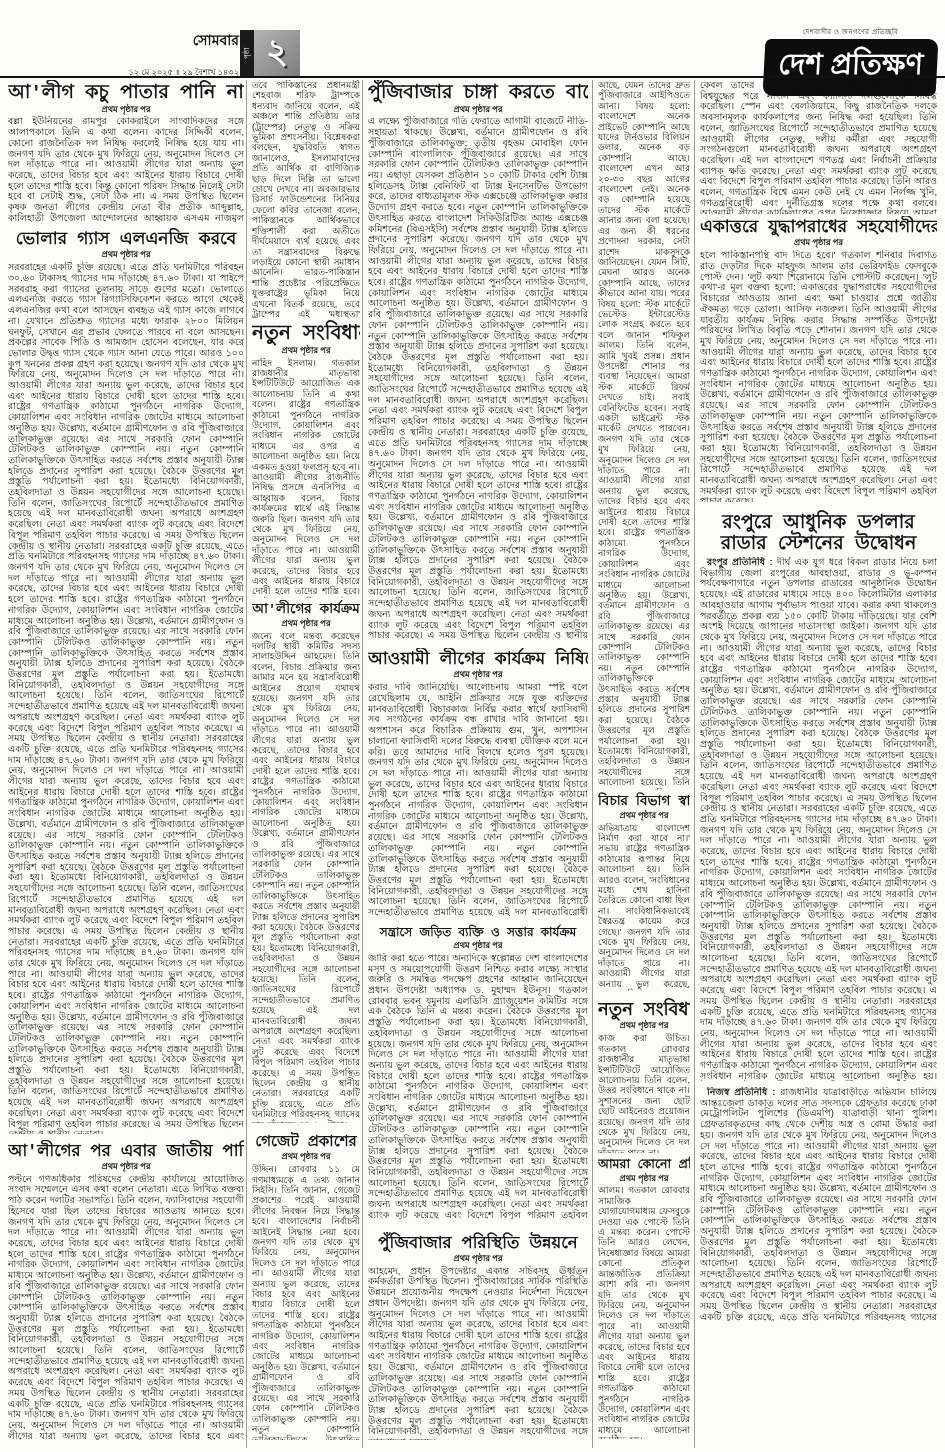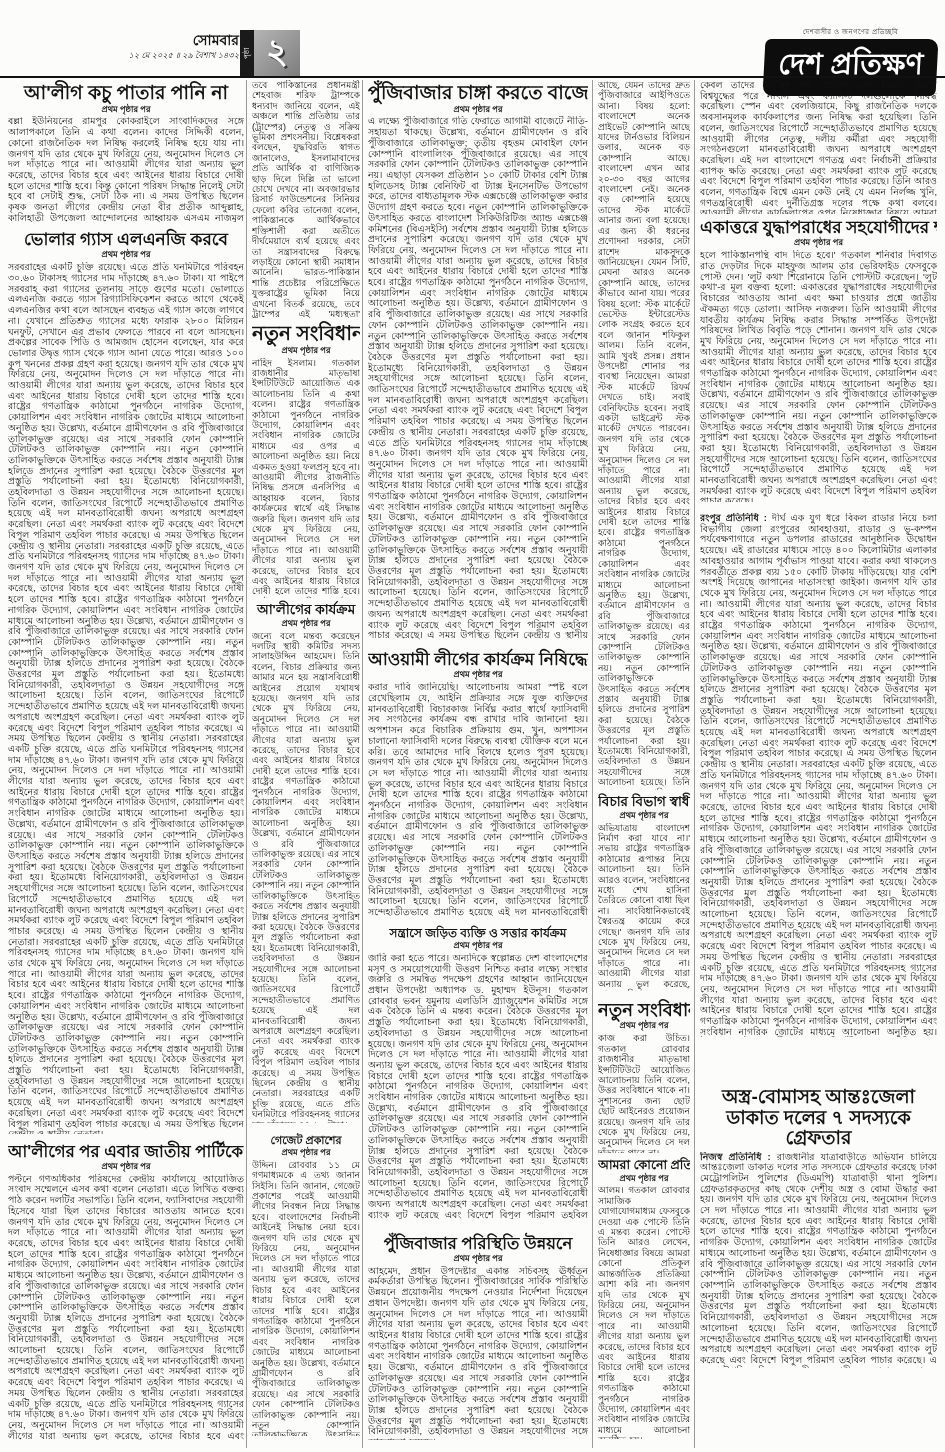--- a/index.html
+++ b/index.html
@@ -2,49 +2,49 @@
 <html lang="bn"><head>
 <meta charset="utf-8">
 <style>
   html,body{margin:0;padding:0;background:#e8e8e4;}
   #page{position:relative;width:945px;height:1452px;background:#fcfcfa;color:#141414;
         font-family:"Liberation Sans","DejaVu Sans",sans-serif;overflow:hidden;margin:0 auto;}
   
   #masthead{position:absolute;left:0;top:0;width:945px;height:78px;}
   .date-block{position:absolute;right:706px;top:33px;text-align:right;line-height:1.1;}
   .date-day{font-weight:bold;font-size:14px;}
-  .date-line{font-size:8.2px;margin-top:3px;white-space:nowrap;font-style:italic;}
+  .date-line{font-size:8.2px;margin-top:20px;white-space:nowrap;}
   .page-box{position:absolute;left:240px;top:30px;height:46px;display:flex;}
   .page-word{width:14px;background:#1a1a1a;color:#fff;font-size:7px;
              writing-mode:vertical-rl;transform:rotate(180deg);
              display:flex;align-items:center;justify-content:center;}
   .page-num{width:46px;background:linear-gradient(135deg,#b5b5b5,#7d7d7d);
             color:#fff;font-size:34px;font-weight:bold;display:flex;align-items:center;
             justify-content:center;text-shadow:2px 2px 0 #3a3a3a;}
   .section-title{position:absolute;left:312px;top:34px;font-size:30px;font-weight:bold;
                  letter-spacing:1px;white-space:nowrap;}
   .logo-wrap{position:absolute;right:8px;top:26px;text-align:center;}
   .logo-tagline{font-size:6.8px;letter-spacing:.5px;margin-bottom:1px;color:#333;}
   .logo-box{background:#0d0d0d;color:#fff;font-size:29px;font-weight:bold;
             padding:2px 14px 6px 14px;border-radius:6px 10px 6px 10px;
             transform:skewX(-3deg);white-space:nowrap;}
   #head-rule{position:absolute;left:0;top:76px;width:945px;height:2px;background:#111;}
   
   .col{position:absolute;top:80px;height:1368px;overflow:hidden;}
   .vrule{position:absolute;top:80px;height:1368px;width:1px;background:#9a9a96;}
   .article{overflow:hidden;}
   .headline{font-weight:bold;text-align:center;line-height:1.08;white-space:nowrap;
-            padding-top:3px;letter-spacing:0;}
+            padding-top:3px;letter-spacing:0;font-family:Liberation Mono, monospace;}
   .headline.wrap{white-space:normal;}
   .continued{font-size:8.3px;font-weight:bold;text-align:center;line-height:1.2;
              padding:1px 0 2px 0;}
   .body{font-size:9.4px;line-height:10.7px;text-align:justify;overflow:hidden;
         word-spacing:.5px;}
   .narrow .body{font-size:9px;line-height:10.4px;}
-  .dateline{font-weight:bold;}
+  .dateline{font-weight:bold;margin-left:7px;}
 </style>
 </head>
 <body>
 
 <div id="page">
 
   <div id="masthead">
     <div class="date-block">
       <div class="date-day">সোমবার</div>
       <div class="date-line">১২ মে ২০২৫ ॥ ২৯ বৈশাখ ১৪৩২</div>
@@ -91,21 +91,21 @@
       <div class="headline" style="font-size:20px">নতুন সংবিধান ছাড়া</div>
       <div class="continued">প্রথম পৃষ্ঠার পর</div>
       <div class="body" style="height:240px"><span>নাহিদ ইসলাম। গতকাল রাজধানীর মাতৃভাষা ইন্সটিটিউটে আয়োজিত এক আলোচনায় তিনি এ কথা বলেন। রাষ্ট্রের গণতান্ত্রিক কাঠামো পুনর্গঠনে নাগরিক উদ্যোগ, কোয়ালিশন এবং সংবিধান নাগরিক জোটের মাধ্যমে এর ওপর এ আলোচনা অনুষ্ঠিত হয়। নিয়ে একমত হওয়া ফলপ্রসূ হবে না। আওয়ামী লীগের রাজনীতি নিষিদ্ধ প্রসঙ্গে এনসিপির এ আহ্বায়ক বলেন, বিচার কার্যক্রমের স্বার্থে এই সিদ্ধান্ত জরুরি ছিল।</span><span class="padtext"> জনগণ যদি তার থেকে মুখ ফিরিয়ে নেয়, অনুমোদন দিলেও সে দল দাঁড়াতে পারে না। আওয়ামী লীগের যারা অন্যায় ভুল করেছে, তাদের বিচার হবে এবং আইনের ধারায় বিচারে দোষী হলে তাদের শাস্তি হবে। রাষ্ট্রের গণতান্ত্রিক কাঠামো পুনর্গঠনে নাগরিক উদ্যোগ, কোয়ালিশন এবং সংবিধান নাগরিক জোটের মাধ্যমে আলোচনা অনুষ্ঠিত হয়।</span></div>
     </div>
     <div class="article" style="height:532px">
       <div class="headline" style="font-size:13.5px">আ'লীগের কার্যক্রম</div>
       <div class="continued">প্রথম পৃষ্ঠার পর</div>
       <div class="body" style="height:492px"><span>জন্যে বলে মন্তব্য করেছেন দলটির স্থায়ী কমিটির সদস্য সালাহউদ্দিন আহমেদ। তিনি বলেন, বিচার প্রক্রিয়ার জন্য আমার মনে হয় সন্ত্রাসবিরোধী আইনের প্রয়োগ যথাযথ হয়েছে।</span><span class="padtext"> জনগণ যদি তার থেকে মুখ ফিরিয়ে নেয়, অনুমোদন দিলেও সে দল দাঁড়াতে পারে না। আওয়ামী লীগের যারা অন্যায় ভুল করেছে, তাদের বিচার হবে এবং আইনের ধারায় বিচারে দোষী হলে তাদের শাস্তি হবে। রাষ্ট্রের গণতান্ত্রিক কাঠামো পুনর্গঠনে নাগরিক উদ্যোগ, কোয়ালিশন এবং সংবিধান নাগরিক জোটের মাধ্যমে আলোচনা অনুষ্ঠিত হয়। উল্লেখ্য, বর্তমানে গ্রামীণফোন ও রবি পুঁজিবাজারে তালিকাভুক্ত রয়েছে। এর সাথে সরকারি ফোন কোম্পানি টেলিটকও তালিকাভুক্ত কোম্পানি নয়। নতুন কোম্পানি তালিকাভুক্তিকে উৎসাহিত করতে সর্বশেষ প্রস্তাব অনুযায়ী ট্যাক্স হলিডে প্রদানের সুপারিশ করা হয়েছে। বৈঠকে উত্তরণের মূল প্রস্তুতি পর্যালোচনা করা হয়। ইতোমধ্যে বিনিয়োগকারী, তহবিলদাতা ও উন্নয়ন সহযোগীদের সঙ্গে আলোচনা হয়েছে। তিনি বলেন, জাতিসংঘের রিপোর্টে সন্দেহাতীতভাবে প্রমাণিত হয়েছে এই দল মানবতাবিরোধী জঘন্য অপরাধে অংশগ্রহণ করেছিল। নেতা এবং সমর্থকরা ব্যাংক লুট করেছে এবং বিদেশে বিপুল পরিমাণ তহবিল পাচার করেছে। এ সময় উপস্থিত ছিলেন কেন্দ্রীয় ও স্থানীয় নেতারা। সরবরাহের একটি চুক্তি রয়েছে, এতে প্রতি ঘনমিটারে পরিবহনসহ গ্যাসের দাম দাঁড়াচ্ছে ৪৭.৬০ টাকা।</span></div>
     </div>
     <div class="article" style="height:316px">
-      <div class="headline" style="font-size:11px">গেজেট প্রকাশের</div>
+      <div class="headline" style="font-size:15px">গেজেট প্রকাশের</div>
       <div class="continued">প্রথম পৃষ্ঠার পর</div>
       <div class="body" style="height:276px"><span>উদ্দিন। রোববার ১১ মে গণমাধ্যমকে এ তথ্য জানান সিইসি। তিনি জানান, গেজেট প্রকাশের পরেই আওয়ামী লীগের নিবন্ধন নিয়ে সিদ্ধান্ত হবে। বাংলাদেশের নির্বাচনী আইনেই সিদ্ধান্ত নেয়া হবে।</span><span class="padtext"> জনগণ যদি তার থেকে মুখ ফিরিয়ে নেয়, অনুমোদন দিলেও সে দল দাঁড়াতে পারে না। আওয়ামী লীগের যারা অন্যায় ভুল করেছে, তাদের বিচার হবে এবং আইনের ধারায় বিচারে দোষী হলে তাদের শাস্তি হবে। রাষ্ট্রের গণতান্ত্রিক কাঠামো পুনর্গঠনে নাগরিক উদ্যোগ, কোয়ালিশন এবং সংবিধান নাগরিক জোটের মাধ্যমে আলোচনা অনুষ্ঠিত হয়। উল্লেখ্য, বর্তমানে গ্রামীণফোন ও রবি পুঁজিবাজারে তালিকাভুক্ত রয়েছে। এর সাথে সরকারি ফোন কোম্পানি টেলিটকও তালিকাভুক্ত কোম্পানি নয়। নতুন কোম্পানি তালিকাভুক্তিকে উৎসাহিত করতে সর্বশেষ প্রস্তাব অনুযায়ী ট্যাক্স হলিডে প্রদানের সুপারিশ করা হয়েছে।</span></div>
     </div>
   </div>
 
   <div class="col" style="left:368px;width:220px">
     <div class="article" style="height:568px">
       <div class="headline" style="font-size:19px">পুঁজিবাজার চাঙ্গা করতে বাজেট</div>
       <div class="continued">প্রথম পৃষ্ঠার পর</div>
       <div class="body" style="height:526px"><span>এ লক্ষ্যে পুঁজিবাজারে গতি ফেরাতে আগামী বাজেটে নীতি-সহায়তা থাকছে। উল্লেখ্য, বর্তমানে গ্রামীণফোন ও রবি পুঁজিবাজারে তালিকাভুক্ত; তৃতীয় বৃহত্তম মোবাইল ফোন কোম্পানি বাংলালিংক পুঁজিবাজারে রয়েছে। এর সাথে সরকারি ফোন কোম্পানি টেলিটকও তালিকাভুক্ত কোম্পানি নয়। এছাড়া যেসকল প্রতিষ্ঠান ১০ কোটি টাকার বেশি ট্যাক্স হলিডেসহ ট্যাক্স বেনিফিট বা ট্যাক্স ইনসেনটিভ উপভোগ করে, তাদের বাধ্যতামূলক স্টক এক্সচেঞ্জে তালিকাভুক্ত করার উদ্যোগ গ্রহণ করতে হবে। নতুন কোম্পানি তালিকাভুক্তিকে উৎসাহিত করতে বাংলাদেশ সিকিউরিটিজ অ্যান্ড এক্সচেঞ্জ কমিশনের (বিএসইসি) সর্বশেষ প্রস্তাব অনুযায়ী ট্যাক্স হলিডে প্রদানের সুপারিশ করেছে।</span><span class="padtext"> জনগণ যদি তার থেকে মুখ ফিরিয়ে নেয়, অনুমোদন দিলেও সে দল দাঁড়াতে পারে না। আওয়ামী লীগের যারা অন্যায় ভুল করেছে, তাদের বিচার হবে এবং আইনের ধারায় বিচারে দোষী হলে তাদের শাস্তি হবে। রাষ্ট্রের গণতান্ত্রিক কাঠামো পুনর্গঠনে নাগরিক উদ্যোগ, কোয়ালিশন এবং সংবিধান নাগরিক জোটের মাধ্যমে আলোচনা অনুষ্ঠিত হয়। উল্লেখ্য, বর্তমানে গ্রামীণফোন ও রবি পুঁজিবাজারে তালিকাভুক্ত রয়েছে। এর সাথে সরকারি ফোন কোম্পানি টেলিটকও তালিকাভুক্ত কোম্পানি নয়। নতুন কোম্পানি তালিকাভুক্তিকে উৎসাহিত করতে সর্বশেষ প্রস্তাব অনুযায়ী ট্যাক্স হলিডে প্রদানের সুপারিশ করা হয়েছে। বৈঠকে উত্তরণের মূল প্রস্তুতি পর্যালোচনা করা হয়। ইতোমধ্যে বিনিয়োগকারী, তহবিলদাতা ও উন্নয়ন সহযোগীদের সঙ্গে আলোচনা হয়েছে। তিনি বলেন, জাতিসংঘের রিপোর্টে সন্দেহাতীতভাবে প্রমাণিত হয়েছে এই দল মানবতাবিরোধী জঘন্য অপরাধে অংশগ্রহণ করেছিল। নেতা এবং সমর্থকরা ব্যাংক লুট করেছে এবং বিদেশে বিপুল পরিমাণ তহবিল পাচার করেছে। এ সময় উপস্থিত ছিলেন কেন্দ্রীয় ও স্থানীয় নেতারা। সরবরাহের একটি চুক্তি রয়েছে, এতে প্রতি ঘনমিটারে পরিবহনসহ গ্যাসের দাম দাঁড়াচ্ছে ৪৭.৬০ টাকা। জনগণ যদি তার থেকে মুখ ফিরিয়ে নেয়, অনুমোদন দিলেও সে দল দাঁড়াতে পারে না। আওয়ামী লীগের যারা অন্যায় ভুল করেছে, তাদের বিচার হবে এবং আইনের ধারায় বিচারে দোষী হলে তাদের শাস্তি হবে। রাষ্ট্রের গণতান্ত্রিক কাঠামো পুনর্গঠনে নাগরিক উদ্যোগ, কোয়ালিশন এবং সংবিধান নাগরিক জোটের মাধ্যমে আলোচনা অনুষ্ঠিত হয়। উল্লেখ্য, বর্তমানে গ্রামীণফোন ও রবি পুঁজিবাজারে তালিকাভুক্ত রয়েছে। এর সাথে সরকারি ফোন কোম্পানি টেলিটকও তালিকাভুক্ত কোম্পানি নয়। নতুন কোম্পানি তালিকাভুক্তিকে উৎসাহিত করতে সর্বশেষ প্রস্তাব অনুযায়ী ট্যাক্স হলিডে প্রদানের সুপারিশ করা হয়েছে। বৈঠকে উত্তরণের মূল প্রস্তুতি পর্যালোচনা করা হয়। ইতোমধ্যে বিনিয়োগকারী, তহবিলদাতা ও উন্নয়ন সহযোগীদের সঙ্গে আলোচনা হয়েছে। তিনি বলেন, জাতিসংঘের রিপোর্টে সন্দেহাতীতভাবে প্রমাণিত হয়েছে এই দল মানবতাবিরোধী জঘন্য অপরাধে অংশগ্রহণ করেছিল। নেতা এবং সমর্থকরা ব্যাংক লুট করেছে এবং বিদেশে বিপুল পরিমাণ তহবিল পাচার করেছে। এ সময় উপস্থিত ছিলেন কেন্দ্রীয় ও স্থানীয় নেতারা।</span></div>
@@ -151,21 +151,21 @@
   <div class="col" style="left:700px;width:237px">
     <div class="article" style="height:136px">
       <div class="body" style="height:134px"><span>কেবল তাদের কার্যক্রম নয়। জার্মানি এবং ইতালি দ্বিতীয় বিশ্বযুদ্ধের পরে নাৎসি এবং ফ্যাসিস্ট দলগুলোকে নিষিদ্ধ করেছিল। স্পেন এবং বেলজিয়ামে, কিছু রাজনৈতিক দলকে অবসানমূলক কার্যকলাপের জন্য নিষিদ্ধ করা হয়েছিল। তিনি বলেন, জাতিসংঘের রিপোর্টে সন্দেহাতীতভাবে প্রমাণিত হয়েছে আওয়ামী লীগের নেতৃত্ব, দলীয় কর্মীরা এবং সহযোগী সংগঠনগুলো মানবতাবিরোধী জঘন্য অপরাধে অংশগ্রহণ করেছিল। এই দল বাংলাদেশে গণতন্ত্র এবং নির্বাচনী প্রক্রিয়ার ব্যাপক ক্ষতি করেছে। নেতা এবং সমর্থকরা ব্যাংক লুট করেছে এবং বিদেশে বিপুল পরিমাণ তহবিল পাচার করেছে। তিনি আরও বলেন, গণতান্ত্রিক বিশ্বে এমন কেউ নেই যে এমন নির্লজ্জ খুনি, গণতন্ত্রবিরোধী এবং দুর্নীতিগ্রস্ত দলের পক্ষে কথা বলবে। আওয়ামী লীগের কার্যকলাপের ওপর নিষেধাজ্ঞার বিষয়ে আমরা কোনও প্রতিকূল আন্তর্জাতিক প্রতিক্রিয়া আশা করি না।</span><span class="padtext"></span></div>
     </div>
     <div class="article" style="height:294px">
       <div class="headline" style="font-size:17px">একাত্তরে যুদ্ধাপরাধের সহযোগীদের ক্ষমা</div>
       <div class="continued">প্রথম পৃষ্ঠার পর</div>
       <div class="body" style="height:252px"><span>হলে পাকিস্তানপন্থি বাদ দিতে হবে।' গতকাল শনিবার দিবাগত রাত দেড়টার দিকে মাহফুজ আলম তার ভেরিফাইড ফেসবুকে পোস্ট দেন। 'লুট কথা' শিরোনামে তিনি পোস্টটি করেছেন। 'লুট কথা'-র মূল বক্তব্য হলো: একাত্তরের যুদ্ধাপরাধের সহযোগীদের বিচারের আওতায় আনা এবং ক্ষমা চাওয়ার প্রশ্নে জাতীয় ঐকমত্য গড়ে তোলা। আসিফ নজরুল। তিনি আওয়ামী লীগের যাবতীয় কার্যক্রম নিষিদ্ধ করার সিদ্ধান্ত সম্পর্কিত উপদেষ্টা পরিষদের লিখিত বিবৃতি পড়ে শোনান।</span><span class="padtext"> জনগণ যদি তার থেকে মুখ ফিরিয়ে নেয়, অনুমোদন দিলেও সে দল দাঁড়াতে পারে না। আওয়ামী লীগের যারা অন্যায় ভুল করেছে, তাদের বিচার হবে এবং আইনের ধারায় বিচারে দোষী হলে তাদের শাস্তি হবে। রাষ্ট্রের গণতান্ত্রিক কাঠামো পুনর্গঠনে নাগরিক উদ্যোগ, কোয়ালিশন এবং সংবিধান নাগরিক জোটের মাধ্যমে আলোচনা অনুষ্ঠিত হয়। উল্লেখ্য, বর্তমানে গ্রামীণফোন ও রবি পুঁজিবাজারে তালিকাভুক্ত রয়েছে। এর সাথে সরকারি ফোন কোম্পানি টেলিটকও তালিকাভুক্ত কোম্পানি নয়। নতুন কোম্পানি তালিকাভুক্তিকে উৎসাহিত করতে সর্বশেষ প্রস্তাব অনুযায়ী ট্যাক্স হলিডে প্রদানের সুপারিশ করা হয়েছে। বৈঠকে উত্তরণের মূল প্রস্তুতি পর্যালোচনা করা হয়। ইতোমধ্যে বিনিয়োগকারী, তহবিলদাতা ও উন্নয়ন সহযোগীদের সঙ্গে আলোচনা হয়েছে। তিনি বলেন, জাতিসংঘের রিপোর্টে সন্দেহাতীতভাবে প্রমাণিত হয়েছে এই দল মানবতাবিরোধী জঘন্য অপরাধে অংশগ্রহণ করেছিল। নেতা এবং সমর্থকরা ব্যাংক লুট করেছে এবং বিদেশে বিপুল পরিমাণ তহবিল পাচার করেছে।</span></div>
     </div>
     <div class="article" style="height:574px">
+      <div class="headline wrap" style="font-size:19px">রংপুরে আধুনিক ডপলার রাডার স্টেশনের উদ্বোধন</div>
       <div class="body" style="height:524px;margin-top:3px"><span class="dateline">রংপুর প্রতিনিধি :</span> <span>দীর্ঘ এক যুগ ধরে বিকল রাডার নিয়ে চলা বিভাগীয় জেলা রংপুরের আবহাওয়া, রাডার ও ভূ-কম্পন পর্যবেক্ষণাগারে নতুন ডপলার রাডারের আনুষ্ঠানিক উদ্বোধন হয়েছে। এই রাডারের মাধ্যমে সাড়ে ৪০০ কিলোমিটার এলাকার আবহাওয়ার আগাম পূর্বাভাস পাওয়া যাবে। করার কথা থাকলেও পরবর্তীতে প্রকল্প ব্যয় ১৫০ কোটি টাকায় দাঁড়িয়েছে। যার বেশি অংশই দিয়েছে জাপানের দাতাসংস্থা জাইকা।</span><span class="padtext"> জনগণ যদি তার থেকে মুখ ফিরিয়ে নেয়, অনুমোদন দিলেও সে দল দাঁড়াতে পারে না। আওয়ামী লীগের যারা অন্যায় ভুল করেছে, তাদের বিচার হবে এবং আইনের ধারায় বিচারে দোষী হলে তাদের শাস্তি হবে। রাষ্ট্রের গণতান্ত্রিক কাঠামো পুনর্গঠনে নাগরিক উদ্যোগ, কোয়ালিশন এবং সংবিধান নাগরিক জোটের মাধ্যমে আলোচনা অনুষ্ঠিত হয়। উল্লেখ্য, বর্তমানে গ্রামীণফোন ও রবি পুঁজিবাজারে তালিকাভুক্ত রয়েছে। এর সাথে সরকারি ফোন কোম্পানি টেলিটকও তালিকাভুক্ত কোম্পানি নয়। নতুন কোম্পানি তালিকাভুক্তিকে উৎসাহিত করতে সর্বশেষ প্রস্তাব অনুযায়ী ট্যাক্স হলিডে প্রদানের সুপারিশ করা হয়েছে। বৈঠকে উত্তরণের মূল প্রস্তুতি পর্যালোচনা করা হয়। ইতোমধ্যে বিনিয়োগকারী, তহবিলদাতা ও উন্নয়ন সহযোগীদের সঙ্গে আলোচনা হয়েছে। তিনি বলেন, জাতিসংঘের রিপোর্টে সন্দেহাতীতভাবে প্রমাণিত হয়েছে এই দল মানবতাবিরোধী জঘন্য অপরাধে অংশগ্রহণ করেছিল। নেতা এবং সমর্থকরা ব্যাংক লুট করেছে এবং বিদেশে বিপুল পরিমাণ তহবিল পাচার করেছে। এ সময় উপস্থিত ছিলেন কেন্দ্রীয় ও স্থানীয় নেতারা। সরবরাহের একটি চুক্তি রয়েছে, এতে প্রতি ঘনমিটারে পরিবহনসহ গ্যাসের দাম দাঁড়াচ্ছে ৪৭.৬০ টাকা। জনগণ যদি তার থেকে মুখ ফিরিয়ে নেয়, অনুমোদন দিলেও সে দল দাঁড়াতে পারে না। আওয়ামী লীগের যারা অন্যায় ভুল করেছে, তাদের বিচার হবে এবং আইনের ধারায় বিচারে দোষী হলে তাদের শাস্তি হবে। রাষ্ট্রের গণতান্ত্রিক কাঠামো পুনর্গঠনে নাগরিক উদ্যোগ, কোয়ালিশন এবং সংবিধান নাগরিক জোটের মাধ্যমে আলোচনা অনুষ্ঠিত হয়। উল্লেখ্য, বর্তমানে গ্রামীণফোন ও রবি পুঁজিবাজারে তালিকাভুক্ত রয়েছে। এর সাথে সরকারি ফোন কোম্পানি টেলিটকও তালিকাভুক্ত কোম্পানি নয়। নতুন কোম্পানি তালিকাভুক্তিকে উৎসাহিত করতে সর্বশেষ প্রস্তাব অনুযায়ী ট্যাক্স হলিডে প্রদানের সুপারিশ করা হয়েছে। বৈঠকে উত্তরণের মূল প্রস্তুতি পর্যালোচনা করা হয়। ইতোমধ্যে বিনিয়োগকারী, তহবিলদাতা ও উন্নয়ন সহযোগীদের সঙ্গে আলোচনা হয়েছে। তিনি বলেন, জাতিসংঘের রিপোর্টে সন্দেহাতীতভাবে প্রমাণিত হয়েছে এই দল মানবতাবিরোধী জঘন্য অপরাধে অংশগ্রহণ করেছিল। নেতা এবং সমর্থকরা ব্যাংক লুট করেছে এবং বিদেশে বিপুল পরিমাণ তহবিল পাচার করেছে। এ সময় উপস্থিত ছিলেন কেন্দ্রীয় ও স্থানীয় নেতারা। সরবরাহের একটি চুক্তি রয়েছে, এতে প্রতি ঘনমিটারে পরিবহনসহ গ্যাসের দাম দাঁড়াচ্ছে ৪৭.৬০ টাকা। জনগণ যদি তার থেকে মুখ ফিরিয়ে নেয়, অনুমোদন দিলেও সে দল দাঁড়াতে পারে না। আওয়ামী লীগের যারা অন্যায় ভুল করেছে, তাদের বিচার হবে এবং আইনের ধারায় বিচারে দোষী হলে তাদের শাস্তি হবে। রাষ্ট্রের গণতান্ত্রিক কাঠামো পুনর্গঠনে নাগরিক উদ্যোগ, কোয়ালিশন এবং সংবিধান নাগরিক জোটের মাধ্যমে আলোচনা অনুষ্ঠিত হয়। উল্লেখ্য, বর্তমানে গ্রামীণফোন ও রবি পুঁজিবাজারে তালিকাভুক্ত রয়েছে।</span></div>
     </div>
     <div class="article" style="height:284px">
-      <div class="headline wrap" style="font-size:19px">অস্ত্র-বোমাসহ আন্তঃজেলা ডাকাত দলের ৭ সদস্যকে গ্রেফতার</div>
       <div class="body" style="height:234px;margin-top:3px"><span class="dateline">নিজস্ব প্রতিনিধি :</span> <span>রাজধানীর যাত্রাবাড়ীতে অভিযান চালিয়ে আন্তঃজেলা ডাকাত দলের সাত সদস্যকে গ্রেফতার করেছে ঢাকা মেট্রোপলিটন পুলিশের (ডিএমপি) যাত্রাবাড়ী থানা পুলিশ। গ্রেফতারকৃতদের কাছ থেকে দেশীয় অস্ত্র ও বোমা উদ্ধার করা হয়।</span><span class="padtext"> জনগণ যদি তার থেকে মুখ ফিরিয়ে নেয়, অনুমোদন দিলেও সে দল দাঁড়াতে পারে না। আওয়ামী লীগের যারা অন্যায় ভুল করেছে, তাদের বিচার হবে এবং আইনের ধারায় বিচারে দোষী হলে তাদের শাস্তি হবে। রাষ্ট্রের গণতান্ত্রিক কাঠামো পুনর্গঠনে নাগরিক উদ্যোগ, কোয়ালিশন এবং সংবিধান নাগরিক জোটের মাধ্যমে আলোচনা অনুষ্ঠিত হয়। উল্লেখ্য, বর্তমানে গ্রামীণফোন ও রবি পুঁজিবাজারে তালিকাভুক্ত রয়েছে। এর সাথে সরকারি ফোন কোম্পানি টেলিটকও তালিকাভুক্ত কোম্পানি নয়। নতুন কোম্পানি তালিকাভুক্তিকে উৎসাহিত করতে সর্বশেষ প্রস্তাব অনুযায়ী ট্যাক্স হলিডে প্রদানের সুপারিশ করা হয়েছে। বৈঠকে উত্তরণের মূল প্রস্তুতি পর্যালোচনা করা হয়। ইতোমধ্যে বিনিয়োগকারী, তহবিলদাতা ও উন্নয়ন সহযোগীদের সঙ্গে আলোচনা হয়েছে। তিনি বলেন, জাতিসংঘের রিপোর্টে সন্দেহাতীতভাবে প্রমাণিত হয়েছে এই দল মানবতাবিরোধী জঘন্য অপরাধে অংশগ্রহণ করেছিল। নেতা এবং সমর্থকরা ব্যাংক লুট করেছে এবং বিদেশে বিপুল পরিমাণ তহবিল পাচার করেছে। এ সময় উপস্থিত ছিলেন কেন্দ্রীয় ও স্থানীয় নেতারা। সরবরাহের একটি চুক্তি রয়েছে, এতে প্রতি ঘনমিটারে পরিবহনসহ গ্যাসের দাম দাঁড়াচ্ছে ৪৭.৬০ টাকা।</span></div>
     </div>
   </div>
 
 </div>
 
 </body></html>

